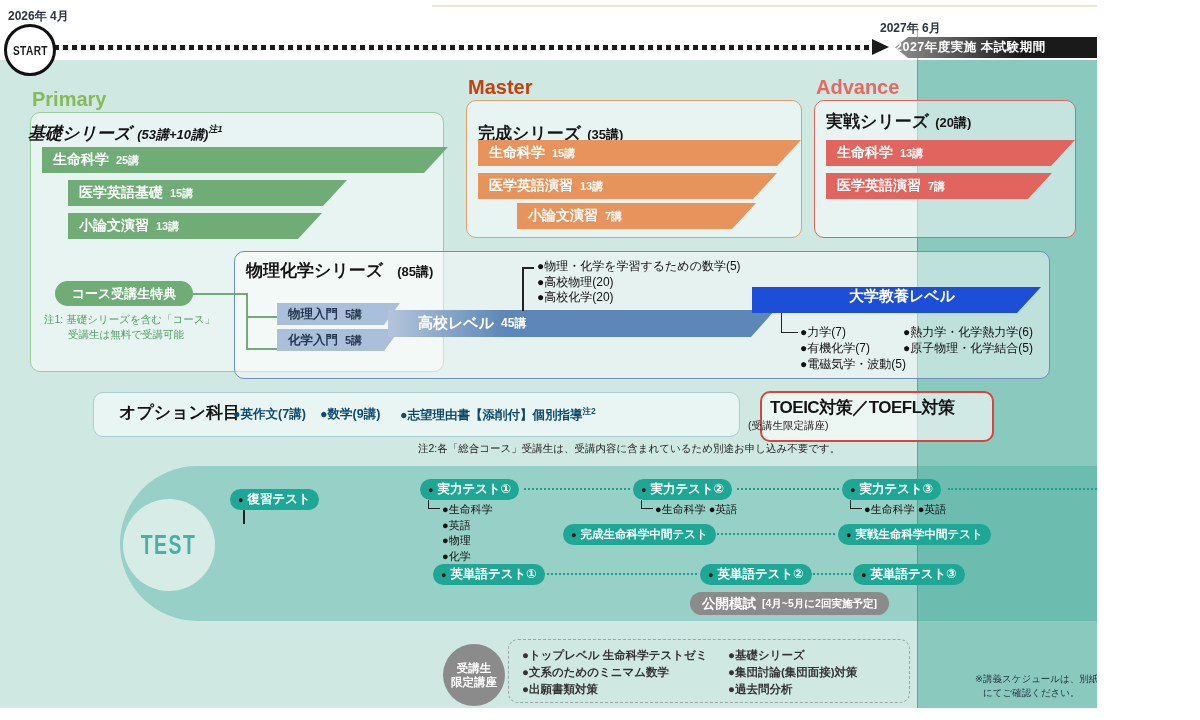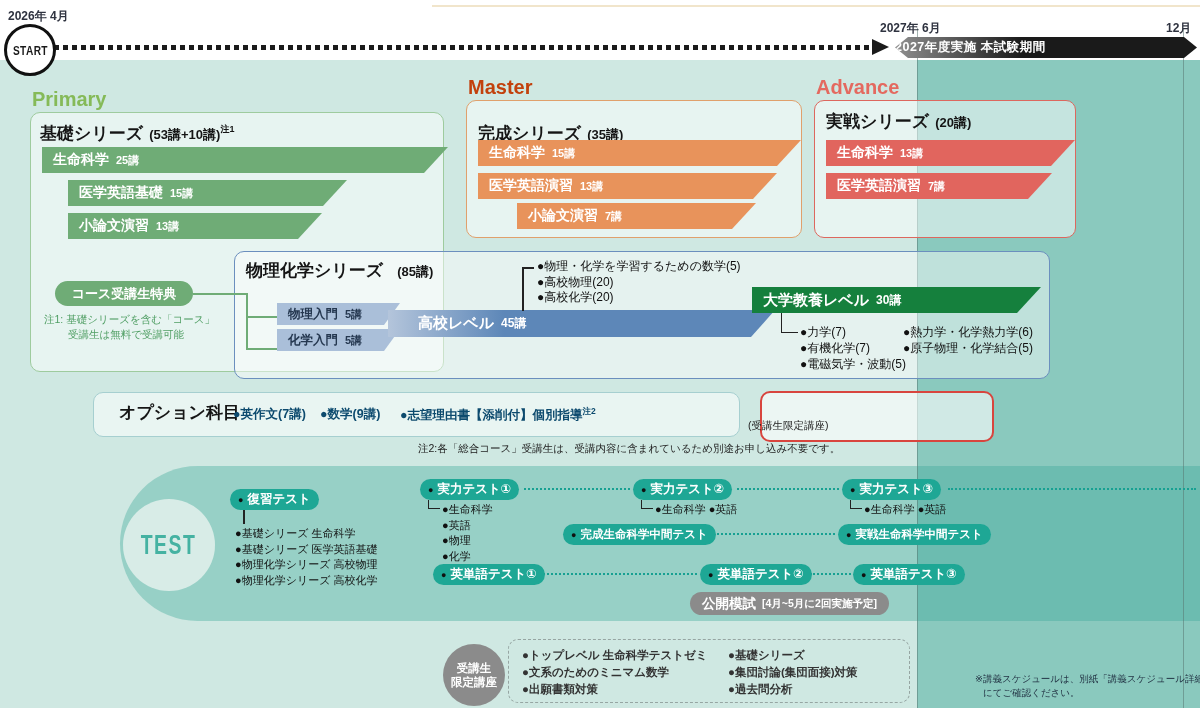--- a/index.html
+++ b/index.html
@@ -1,16 +1,16 @@
 <!DOCTYPE html>
 <html><head>
 <meta charset="utf-8">
 <style>
   html,body{margin:0;padding:0;background:#fff;}
-  .canvas{position:relative;width:1200px;height:720px;overflow:hidden;background:#fff;
+  .canvas{position:relative;width:1097px;height:720px;overflow:hidden;background:#fff;
           font-family:"Liberation Sans","DejaVu Sans",sans-serif;color:#1a1a1a;}
   .abs{position:absolute;}
   .date{font-size:12px;font-weight:bold;color:#2f3340;white-space:nowrap;}
   .topline{left:432px;top:5px;width:768px;height:2px;background:#f1e5cb;}
   
   .teal-bg{left:0;top:60px;width:1200px;height:648px;background:#cfe8e2;}
   .dark-band{left:917px;top:60px;width:283px;height:648px;background:#8ac9be;}
   .test-band{left:120px;top:466px;width:1080px;height:155px;background:rgba(61,168,152,.38);
              border-radius:80px 0 0 80px;}
   .gridline{top:28px;width:1px;height:680px;background:rgba(90,120,115,.55);}
@@ -32,21 +32,21 @@
   .sectitle{font-size:17px;font-weight:bold;color:#151515;white-space:nowrap;z-index:3;}
   .sectitle .cnt{font-size:13px;font-weight:bold;margin-left:6px;}
   .sectitle sup{font-size:9px;}
   
   .bar{display:flex;align-items:center;gap:7px;padding-left:11px;color:#fff;font-weight:bold;
        font-size:14px;white-space:nowrap;z-index:3;}
   .bar .cnt{font-size:11px;}
   .slant{clip-path:polygon(0 0,100% 0,calc(100% - 24px) 100%,0 100%);}
   .slant-sm{clip-path:polygon(0 0,100% 0,calc(100% - 16px) 100%,0 100%);}
   .green{background:#6fac76;} .orange{background:#e8935b;} .red{background:#e1655e;}
-  .blue{background:#15803d;} .lblue{background:#aabfd9;color:#253850;font-size:12.5px;}
+  .blue{background:#1d4ed8;flex-direction:column;} .lblue{background:#aabfd9;color:#253850;font-size:12.5px;}
   .benefit-pill{left:55px;top:281px;width:138px;height:25px;background:#6fac76;border-radius:13px;
                 color:#fff;font-weight:bold;font-size:13px;display:flex;align-items:center;
                 justify-content:center;z-index:3;white-space:nowrap;}
   .gnote{font-size:10.5px;color:#4f9e63;line-height:14px;white-space:nowrap;z-index:3;}
   .gline{background:#6fac76;z-index:3;}
   .kline{background:#222;z-index:3;}
   .blist{font-size:12px;color:#111;line-height:15.5px;white-space:nowrap;z-index:3;font-weight:500;}
   
   .optitem{font-size:12.5px;font-weight:bold;color:#0c4a6e;white-space:nowrap;z-index:3;padding-left:28px;}
   .optitem sup{font-size:8.5px;}
@@ -92,21 +92,21 @@
     <span class="cond">START</span>
   </div>
   <div class="abs dashline"></div>
   <div class="abs arrowhead"></div>
   <div class="abs date" style="left:880px;top:20px;">2027年 6月</div>
   <div class="abs date" style="left:1166px;top:20px;">12月</div>
   <div class="abs exam-bar">2027年度実施 本試験期間</div>
 
   <div class="abs seclabel" style="left:32px;top:88px;color:#85ba58;">Primary</div>
   <div class="abs secbox" style="left:30px;top:112px;width:412px;height:258px;border:1.5px solid #9ecb9e;"></div>
-  <div class="abs sectitle" style="left:40px;top:122px;">
+  <div class="abs sectitle" style="left:28px;top:122px;font-style:italic;">
     <span>基礎シリーズ</span><span class="cnt">(53講+10講)</span><sup>注1</sup>
   </div>
   <div class="abs bar green slant" style="left:42px;top:147px;width:395px;height:26px;">
     <span>生命科学</span>
       <span class="cnt">25講</span>
   </div>
   <div class="abs bar green slant" style="left:68px;top:180px;width:268px;height:26px;">
     <span>医学英語基礎</span>
       <span class="cnt">15講</span>
   </div>
@@ -195,37 +195,32 @@
   <div class="abs secbox" style="left:93px;top:392px;width:645px;height:43px;border:1.5px solid #a6cfd0;background:rgba(255,255,255,.55);"></div>
   <div class="abs sectitle" style="left:119px;top:401px;">オプション科目</div>
   <div class="abs optitem" style="left:205px;top:406px;">●英作文(7講)</div>
   <div class="abs optitem" style="left:292px;top:406px;">●数学(9講)</div>
   <div class="abs optitem" style="left:372px;top:406px;">
     <span>●志望理由書【添削付】個別指導</span><sup>注2</sup>
   </div>
   <div class="abs note2" style="left:418px;top:442px;width:320px;text-align:right;">注2:各「総合コース」受講生は、受講内容に含まれているため別途お申し込み不要です。</div>
 
   <div class="abs toeic-box"></div>
+  <div class="abs sectitle" style="left:770px;top:396px;letter-spacing:-0.5px;">TOEIC対策／TOEFL対策</div>
   <div class="abs note2" style="left:748px;top:419px;">(受講生限定講座)</div>
 
   <div class="abs test-circle">
     <span>TEST</span>
   </div>
 
   <div class="abs pill" style="left:230px;top:489px;">
     <span class="dot">●</span>
       <span>復習テスト</span>
   </div>
   <div class="abs kline" style="left:243px;top:510px;width:1.5px;height:14px;"></div>
-  <div class="abs tlist" style="left:235px;top:526px;">
-    <div>●基礎シリーズ 生命科学</div>
-    <div>●基礎シリーズ 医学英語基礎</div>
-    <div>●物理化学シリーズ 高校物理</div>
-    <div>●物理化学シリーズ 高校化学</div>
-  </div>
 
   <div class="abs pill" style="left:420px;top:479px;">
     <span class="dot">●</span>
       <span>実力テスト①</span>
   </div>
   <div class="abs lconn" style="left:428px;top:500px;width:11px;height:8px;"></div>
   <div class="abs tlist" style="left:442px;top:502px;">
     <div>●生命科学</div>
     <div>●英語</div>
     <div>●物理</div>

